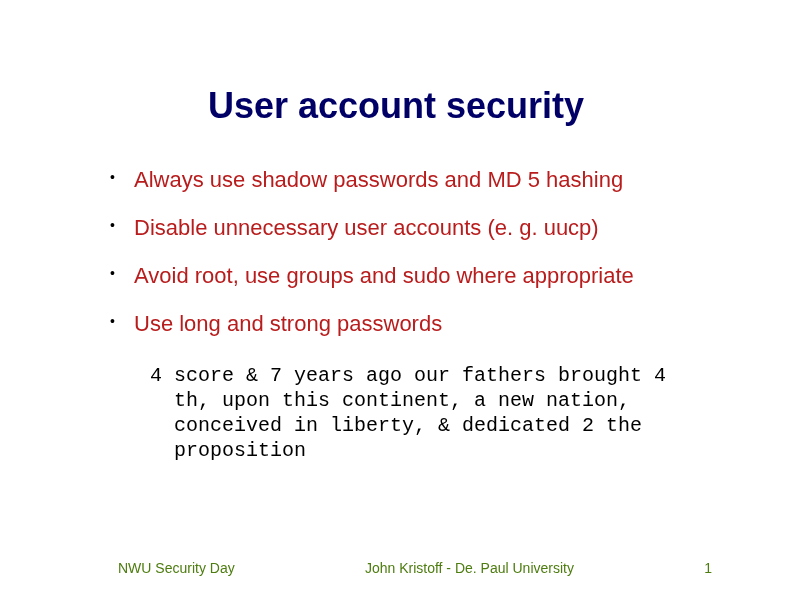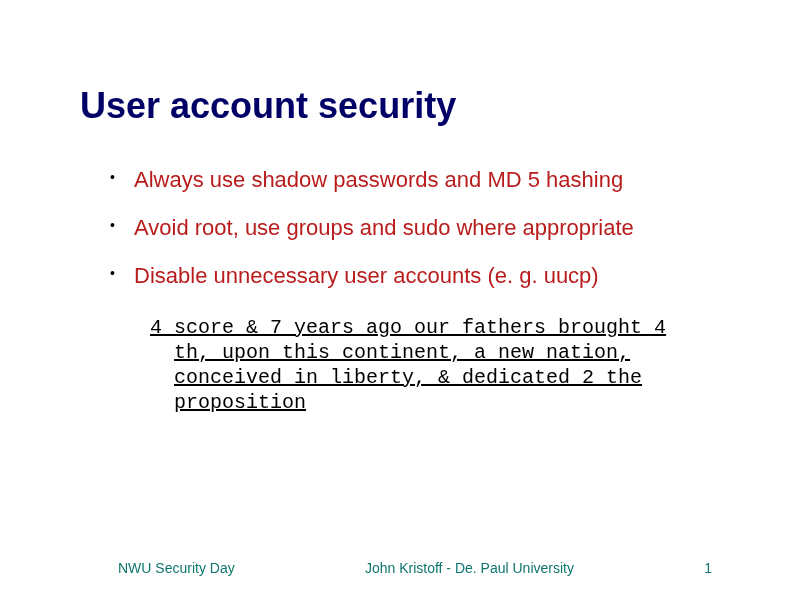--- a/index.html
+++ b/index.html
@@ -11,21 +11,21 @@
     position: relative;
     color: #000000;
   }
   .slide {
     width: 100%;
     height: 100%;
     padding: 85px 80px 40px 80px;
     position: relative;
   }
   .title {
-    text-align: left;
+    text-align: center;
     font-size: 36px;
     font-weight: bold;
     color: #000066;
     margin-bottom: 40px;
   }
   .bullets {
     list-style: none;
     padding-left: 30px;
     margin-bottom: 26px;
   }
@@ -46,47 +46,47 @@
   }
   .example {
     font-family: "Courier New", Courier, monospace;
     font-size: 20px;
     color: #000000;
     line-height: 1.25;
     padding-left: 94px;
     text-indent: -24px;
     margin-top: 8px;
     margin-bottom: 20px;
-    text-decoration: underline;
   }
   .footer {
     position: absolute;
     bottom: 36px;
     left: 0;
     width: 100%;
     padding: 0 80px 0 118px;
     display: flex;
     justify-content: flex-start;
     font-size: 14px;
-    color: #0f766e;
+    color: #4d7c0f;
   }
   .footer .left { flex: 0 0 auto; }
   .footer .center { flex: 1; text-align: center; }
   .footer .right { flex: 0 0 auto; text-align: right; }
 </style>
 </head>
 <body>
 
 <div class="slide">
   <h1 class="title">User account security</h1>
 
   <ul class="bullets">
     <li>Always use shadow passwords and MD 5 hashing</li>
+    <li>Disable unnecessary user accounts (e. g. uucp)</li>
     <li>Avoid root, use groups and sudo where appropriate</li>
-    <li>Disable unnecessary user accounts (e. g. uucp)</li>
+    <li>Use long and strong passwords</li>
   </ul>
 
   <div class="example">4 score &amp; 7 years ago our fathers brought 4 th, upon this continent, a new nation, conceived in liberty, &amp; dedicated 2 the proposition</div>
 
   <div class="footer">
     <span class="left">NWU Security Day</span>
     <span class="center">John Kristoff - De. Paul University</span>
     <span class="right">1</span>
   </div>
 </div>

